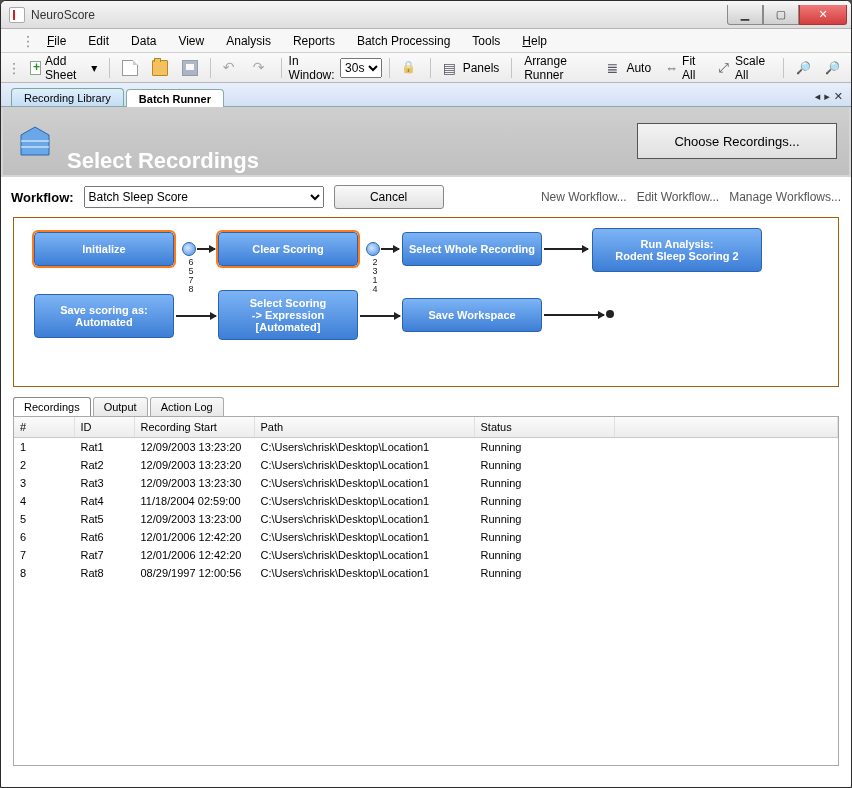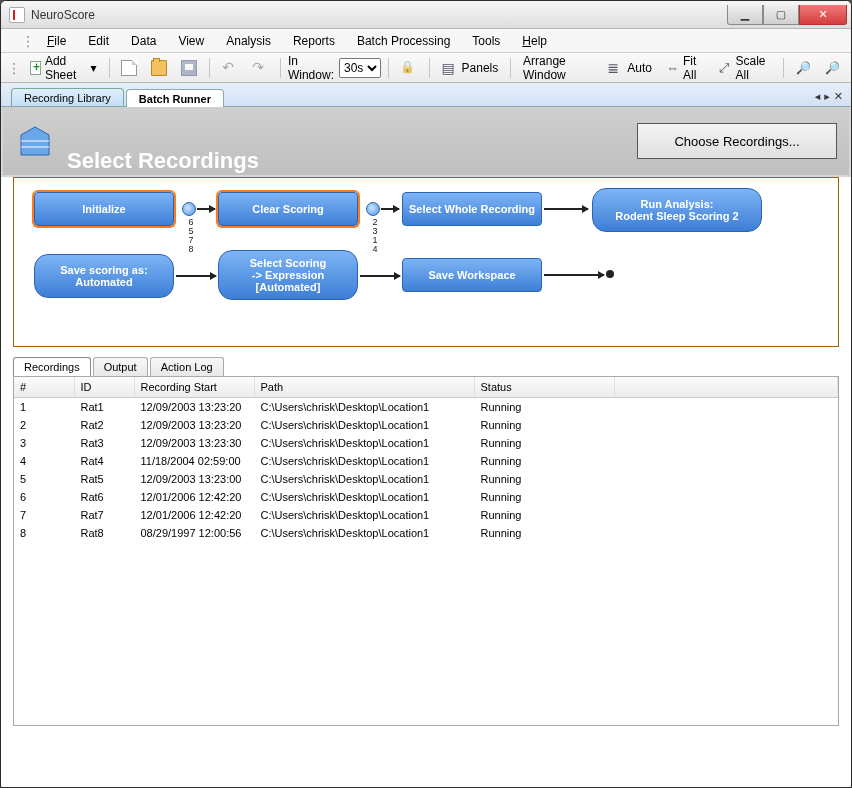--- a/index.html
+++ b/index.html
@@ -32,21 +32,21 @@
 .header .htxt .main { font-size:22px; font-weight:bold;margin-top:40px; }
 .header .choose { width:200px; height:36px; border:1px solid #555; background:linear-gradient(#f3f3f3,#e0e0e0); font-size:13px; }
 .wfrow { display:flex; align-items:center; padding:8px 10px; gap:10px; font-size:12px;}
 .wfrow label { font-weight:bold; font-size:13px; }
 .wfrow select { width:240px; height:22px; font-size:12px;}
 .wfrow .cancel { width:110px; height:24px; font-size:12px; background:linear-gradient(#fafafa,#e2e2e2); border:1px solid #888; border-radius:3px;}
 .wfrow .link { color:#555; font-size:12px; cursor:default; }
 .canvas { border:1px solid #a16207; margin:0px 12px 10px 12px; height:170px; background:#fff; position:relative; overflow:hidden;}
 .node { position:absolute; width:140px; height:34px; border-radius:4px; color:#fff; font-size:11px; font-weight:bold; display:flex; align-items:center; justify-content:center; text-align:center; padding:2px 6px; background:linear-gradient(#7db4f5,#3d7ed6); border:1px solid #2a64b0; line-height:1.1;}
 .node.sel { box-shadow:0 0 0 2px #ff7a1a; }
-.node.big { height:44px;border-radius:14px; }
+.node.big { height:44px; }
 .knob { position:absolute; width:14px; height:14px; border-radius:50%; background:radial-gradient(circle at 40% 40%, #cfe6ff, #4a8de0); border:1px solid #2a64b0; }
 .arrow { position:absolute; height:2px; background:#222; }
 .arrow::after { content:""; position:absolute; right:-1px; top:-3px; border-left:7px solid #222; border-top:4px solid transparent; border-bottom:4px solid transparent;}
 .endcap { position:absolute; width:8px; height:8px; background:#222; border-radius:50%;}
 .vnum { position:absolute; font-size:9px; color:#222; line-height:1; text-align:center; width:10px;}
 .lowertabs { display:flex; margin:4px 12px 0 12px; font-size:11px; }
 .lowertabs .lt { padding:3px 10px; border:1px solid #aaa; border-bottom:none; background:linear-gradient(#f8f8f8,#e8e8e8); border-radius:3px 3px 0 0; margin-right:2px; cursor:default;}
 .lowertabs .lt.active { background:#fff; font-weight:normal; border-color:#888;}
 .grid { margin:0 12px 12px 12px; border:1px solid #aaa; height:350px; background:#fff; font-size:11px; overflow:hidden;}
 table { width:100%; border-collapse:collapse; }
@@ -131,21 +131,21 @@
     <span class="tbbtn">
         <span class="ticon icon-lock"></span>
       </span>
     <span class="vsep"></span>
     <span class="tbbtn">
         <span class="ticon icon-panels"></span>
         <span>Panels</span>
       </span>
     <span class="vsep"></span>
     <span class="tbbtn">
-        <span>Arrange Window</span>
+        <span>Arrange Runner</span>
       </span>
     <span class="tbbtn">
         <span class="ticon icon-lines"></span>
         <span>Auto</span>
       </span>
     <span class="tbbtn">
         <span class="ticon icon-fit"></span>
         <span>Fit All</span>
       </span>
     <span class="tbbtn">
@@ -176,20 +176,29 @@
       <polygon points="6,34 6,14 20,6 34,14 34,34" fill="#6aa7e8" stroke="#2a64b0"></polygon>
       <line x1="6" y1="20" x2="34" y2="20" stroke="#fff" stroke-width="1"></line>
       <line x1="6" y1="26" x2="34" y2="26" stroke="#fff" stroke-width="1"></line>
     </svg>
     <div class="htxt">
       <div class="main">Select Recordings</div>
     </div>
     <button class="choose">Choose Recordings...</button>
   </div>
 
+  <div class="wfrow">
+    <label>Workflow:</label>
+    <select><option>Batch Sleep Score</option></select>
+    <button class="cancel">Cancel</button>
+    <span style="flex:1"></span>
+    <span class="link">New Workflow...</span>
+    <span class="link">Edit Workflow...</span>
+    <span class="link">Manage Workflows...</span>
+  </div>
 
   <div class="canvas">
 
     <div class="node sel" style="left:20px; top:14px;">Initialize</div>
     <div class="knob" style="left:168px; top:24px;"></div>
     <div class="arrow" style="left:183px; top:30px; width:18px;"></div>
     <div class="vnum" style="left:172px; top:40px; white-space:pre;">6
 5
 7
 8</div>

